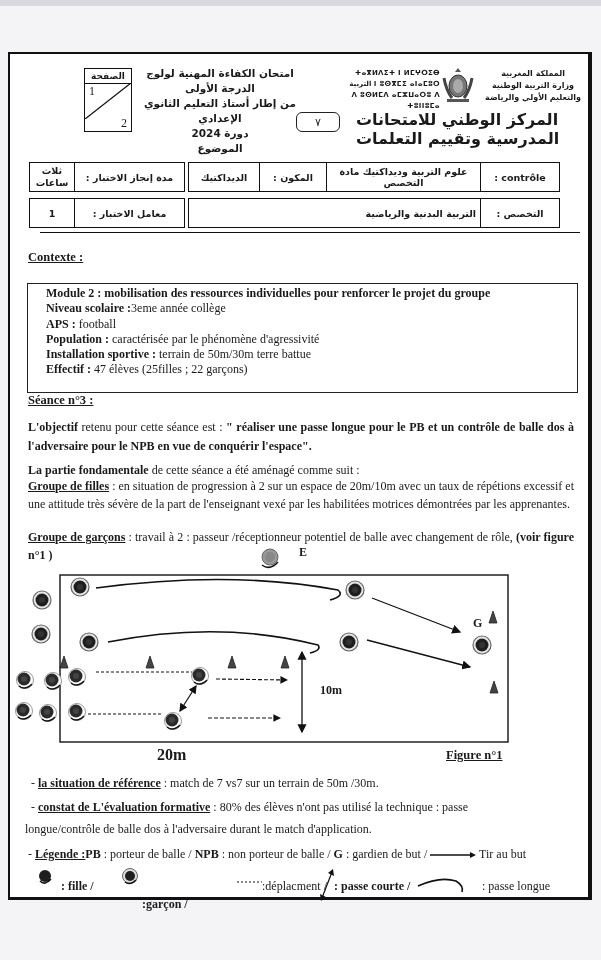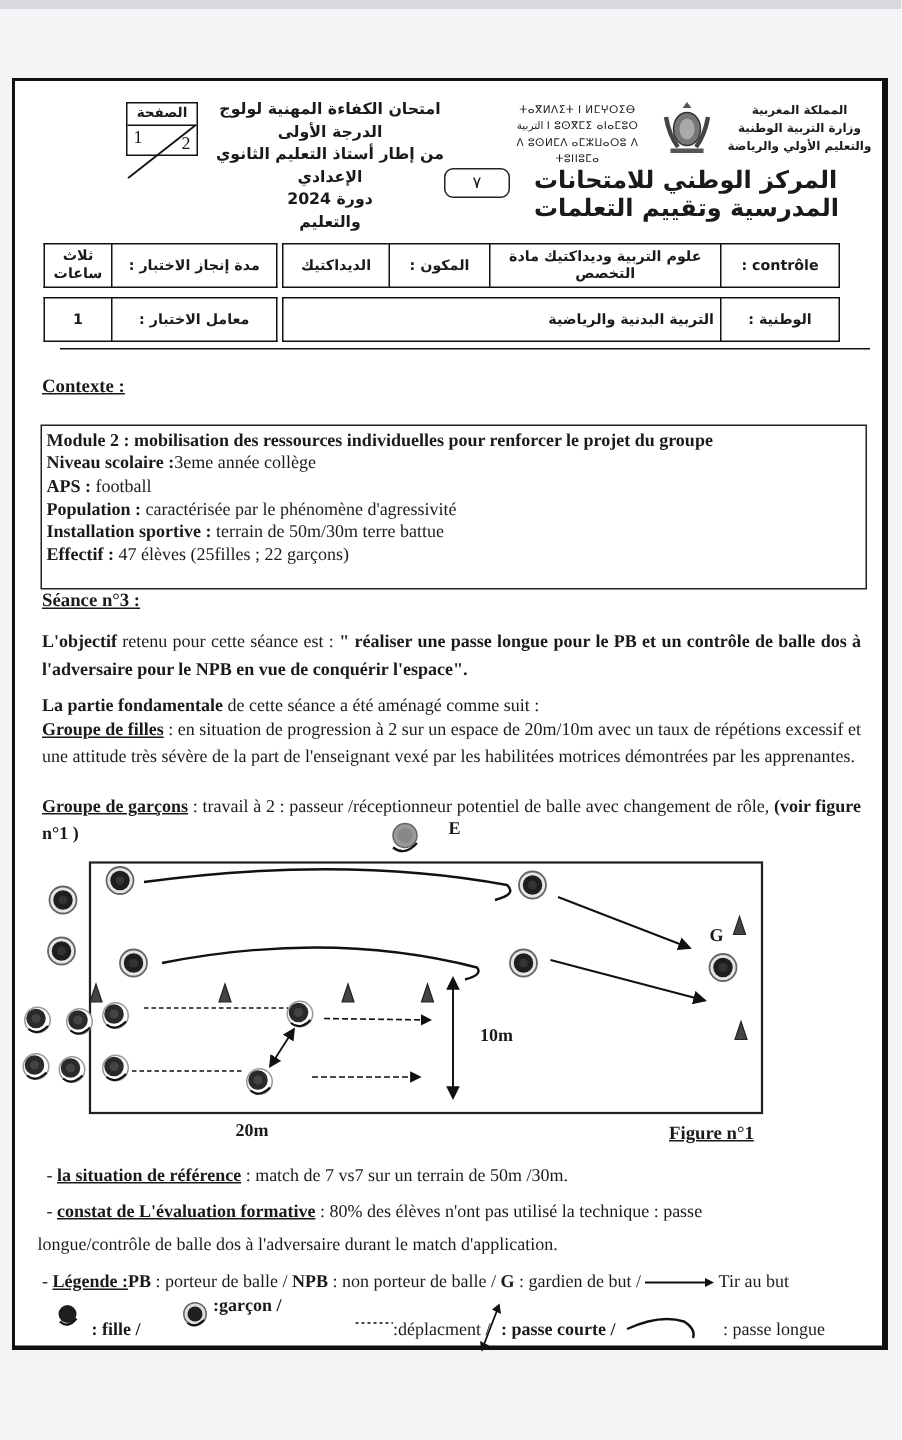--- a/index.html
+++ b/index.html
@@ -10,54 +10,54 @@
   .topbar { position: absolute; left: 0; top: 0; width: 601px; height: 6px; background: #d8d8de; }
   .frame {
     position: absolute; left: 8px; top: 52px; width: 584px; height: 848px;
     border: 2px solid #111; border-right-width: 4px; border-bottom-width: 3px; background: #fff;
     box-sizing: border-box;
   }
   .abs { position: absolute; }
   .ar { direction: rtl; font-family: "DejaVu Sans", sans-serif; font-weight: bold; }
 
   
-  .page-box { left: 84px; top: 68px; width: 48px; height: 36px; border: 1.5px solid #111; box-sizing: border-box; }
+  .page-box { left: 84px; top: 68px; width: 48px; height: 64px; border: 1.5px solid #111; box-sizing: border-box; }
   .page-box .hdr { position:absolute; left:0; top:0; width:100%; height:14px; border-bottom:1.5px solid #111; font-size:9px; text-align:center; line-height:14px; }
   .page-box .n1 { position:absolute; left:4px; top:15px; font-size:12px; font-family:"Liberation Serif", serif; }
   .page-box .n2 { position:absolute; right:4px; bottom:0px; font-size:12px; font-family:"Liberation Serif", serif; }
   .page-box svg { position:absolute; left:0; top:14px; }
 
   .exam-title { left: 140px; top: 66px; width: 160px; text-align: center; font-size: 10.5px; line-height: 15px; }
 
-  .tifinagh { left: 330px; top: 68px; width: 110px; text-align: center; font-size: 7px; line-height: 11px; font-family: "DejaVu Sans", sans-serif; font-weight: normal; letter-spacing: 0.3px; }
+  .tifinagh { left: 330px; top: 68px; width: 110px; text-align: right; font-size: 7px; line-height: 11px; font-family: "DejaVu Sans", sans-serif; font-weight: bold; letter-spacing: 0.3px; }
   .emblem { left: 441px; top: 66px; width: 34px; height: 38px; }
   .ministry { left: 478px; top: 68px; width: 110px; text-align: center; font-size: 8px; line-height: 12px; }
   .center-name { left: 356px; top: 110px; width: 250px; text-align: left; font-size: 16px; }
   .code-box { left: 296px; top: 112px; width: 44px; height: 20px; border: 1.5px solid #222; border-radius: 6px; text-align: center; font-size: 11px; line-height: 19px; box-sizing: border-box; }
 
   
   table.info { position: absolute; border-collapse: collapse; font-family: "DejaVu Sans", sans-serif; font-weight: bold; font-size: 9.5px; direction: rtl; }
   table.info td { border: 1.5px solid #111; text-align: center; height: 28px; padding: 0 4px; }
   .t1 { left: 188px; top: 162px; width: 372px; }
   .t2 { left: 29px; top: 162px; width: 156px; }
   .t3 { left: 188px; top: 198px; width: 372px; }
   .t4 { left: 29px; top: 198px; width: 156px; }
   .double-bottom { position:absolute; left: 40px; top: 232px; width: 540px; height: 0; border-top: 1.5px solid #111; }
   .ctx-label { left: 28px; top: 250px; font-weight: bold; text-decoration: underline; font-size: 12.5px; }
-  .ctx-box { left: 27px; top: 283px; width: 551px; height: 110px; border: 1.5px solid #222; box-sizing: border-box; padding: 2px 3px; }
+  .ctx-box { left: 27px; top: 283px; width: 551px; height: 110px; border: 1.5px solid #222; box-sizing: border-box; padding: 2px 18px; }
   .ctx-box div { font-size: 12px; line-height: 15.3px; white-space: nowrap; }
   b { font-weight: bold; }
   .seance { left: 28px; top: 393px; font-weight: bold; text-decoration: underline; font-size: 12.5px; }
   .para { left: 28px; width: 546px; font-size: 12px; line-height: 19px; text-align: justify; }
   .u { text-decoration: underline; font-weight: bold; }
 
   
   .diagram { left: 0; top: 540px; width: 601px; height: 230px; }
   .fig-label { left: 446px; top: 748px; font-weight: bold; text-decoration: underline; font-size: 12.5px; }
-  .len20 { left: 157px; top: 746px; font-weight: bold; font-size: 12px; }
+  .len20 { left: 157px; top: 746px; font-weight: bold; font-size: 16px; }
   .len10 { left: 320px; top: 683px; font-weight: bold; font-size: 12px; }
   .lblE { left: 299px; top: 545px; font-weight: bold; font-size: 12px; }
   .lblG { left: 473px; top: 616px; font-weight: bold; font-size: 12px; }
 
   .bullets { left: 28px; width: 560px; font-size: 12px; line-height: 19px; }
 </style>
 </head>
 <body>
 
 <div class="topbar"></div>
@@ -69,21 +69,21 @@
       <line x1="0" y1="36" x2="46" y2="0" stroke="#111" stroke-width="1.3"></line>
     </svg>
   <span class="n1">1</span>
   <span class="n2">2</span>
 </div>
 
 <div class="abs exam-title ar">
   <div>امتحان الكفاءة المهنية لولوج الدرجة الأولى</div>
   <div>من إطار أستاذ التعليم الثانوي الإعدادي</div>
   <div>دورة 2024</div>
-  <div>والتعليم</div>
+  <div>الموضوع</div>
 </div>
 
 <div class="abs code-box">٧</div>
 
 <div class="abs tifinagh">
   <div>ⵜⴰⴳⵍⴷⵉⵜ ⵏ ⵍⵎⵖⵔⵉⴱ</div>
   <div>التربية ⵏ ⵓⵙⴳⵎⵉ ⴰⵏⴰⵎⵓⵔ</div>
   <div>ⴷ ⵓⵙⵍⵎⴷ ⴰⵎⵣⵡⴰⵔⵓ ⴷ ⵜⵓⵏⵏⵓⵎⴰ</div>
 </div>
 
@@ -117,21 +117,21 @@
   <tbody>
       <tr>
     <td>مدة إنجاز الاختبار :</td>
     <td style="width:36px;line-height:12px">ثلاث ساعات</td>
   </tr>
 </tbody>
   </table>
 <table class="info t3">
   <tbody>
       <tr>
-    <td style="width:70px">الوطنية :</td>
+    <td style="width:70px">التخصص :</td>
     <td style="text-align:right">التربية البدنية والرياضية</td>
   </tr>
 </tbody>
   </table>
 <table class="info t4">
   <tbody>
       <tr>
     <td>معامل الاختبار :</td>
     <td style="width:36px">1</td>
   </tr>
@@ -272,16 +272,16 @@
       <circle r="5" fill="#1e1e1e"></circle>
       <path d="M-5 6 Q0 10 6 4" stroke="#111" stroke-width="1.4" fill="none"></path>
     </g>
   <line x1="207" y1="18" x2="232" y2="18" stroke="#111" stroke-width="1" stroke-dasharray="2,2"></line>
   <line x1="292" y1="34" x2="302" y2="8" stroke="#111" stroke-width="1.2"></line>
   <path d="M298 9 L303 5 L304 12 z" fill="#111"></path>
   <path d="M296 33 L291 37 L290 30 z" fill="#111"></path>
   <path d="M388 22 Q410 12 426 17 Q434 22 432 28" stroke="#111" stroke-width="1.6" fill="none"></path>
 </svg>
 <div class="abs" style="left:61px;top:879px;font-size:12px;font-weight:bold">: fille /</div>
-<div class="abs" style="left:142px;top:863px;font-size:12px;font-weight:bold">:garçon /</div>
+<div class="abs" style="left:142px;top:897px;font-size:12px;font-weight:bold">:garçon /</div>
 <div class="abs" style="left:262px;top:879px;font-size:12px">:déplacment /</div>
 <div class="abs" style="left:334px;top:879px;font-size:12px;font-weight:bold">: passe courte /</div>
 <div class="abs" style="left:482px;top:879px;font-size:12px;font-weight:normal">: passe longue</div>
 
 </body></html>

